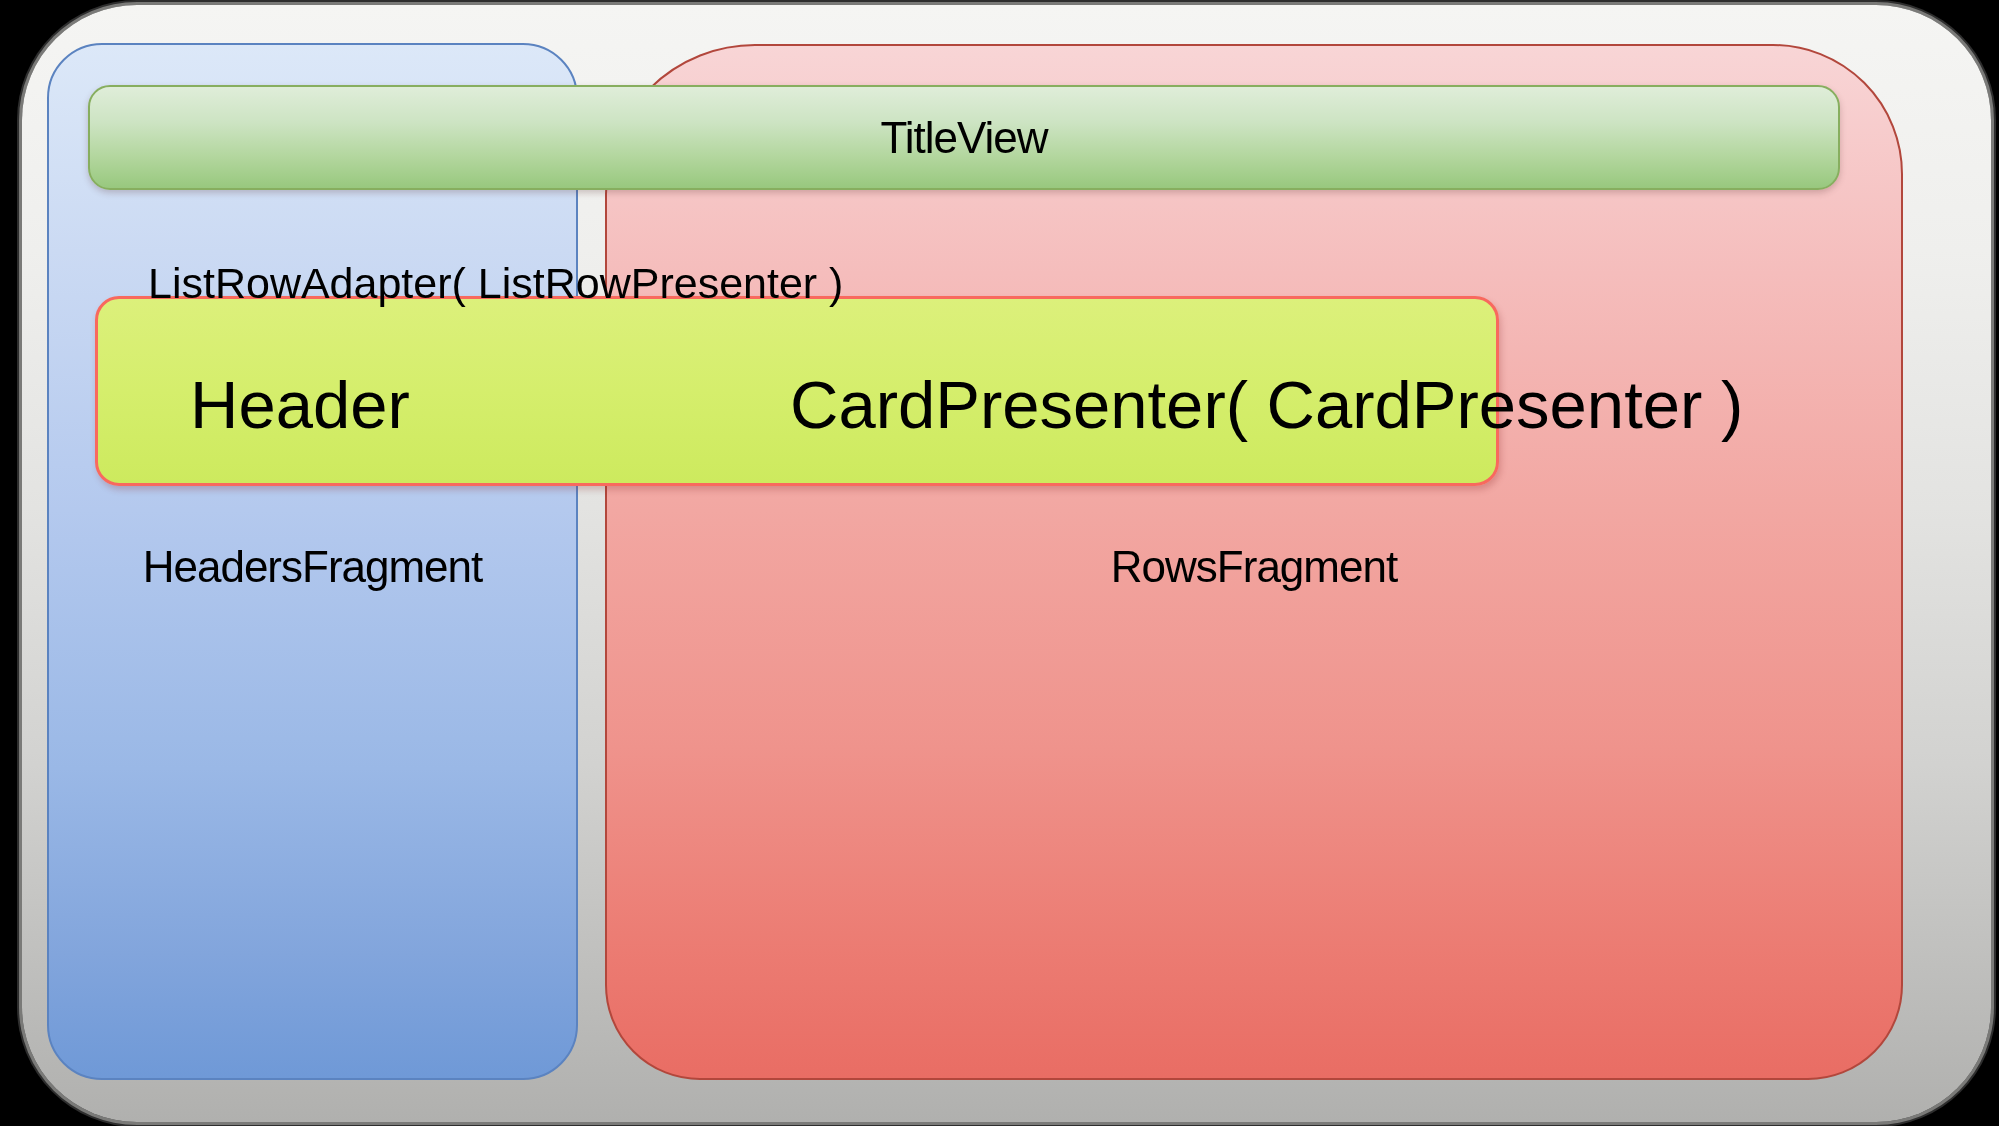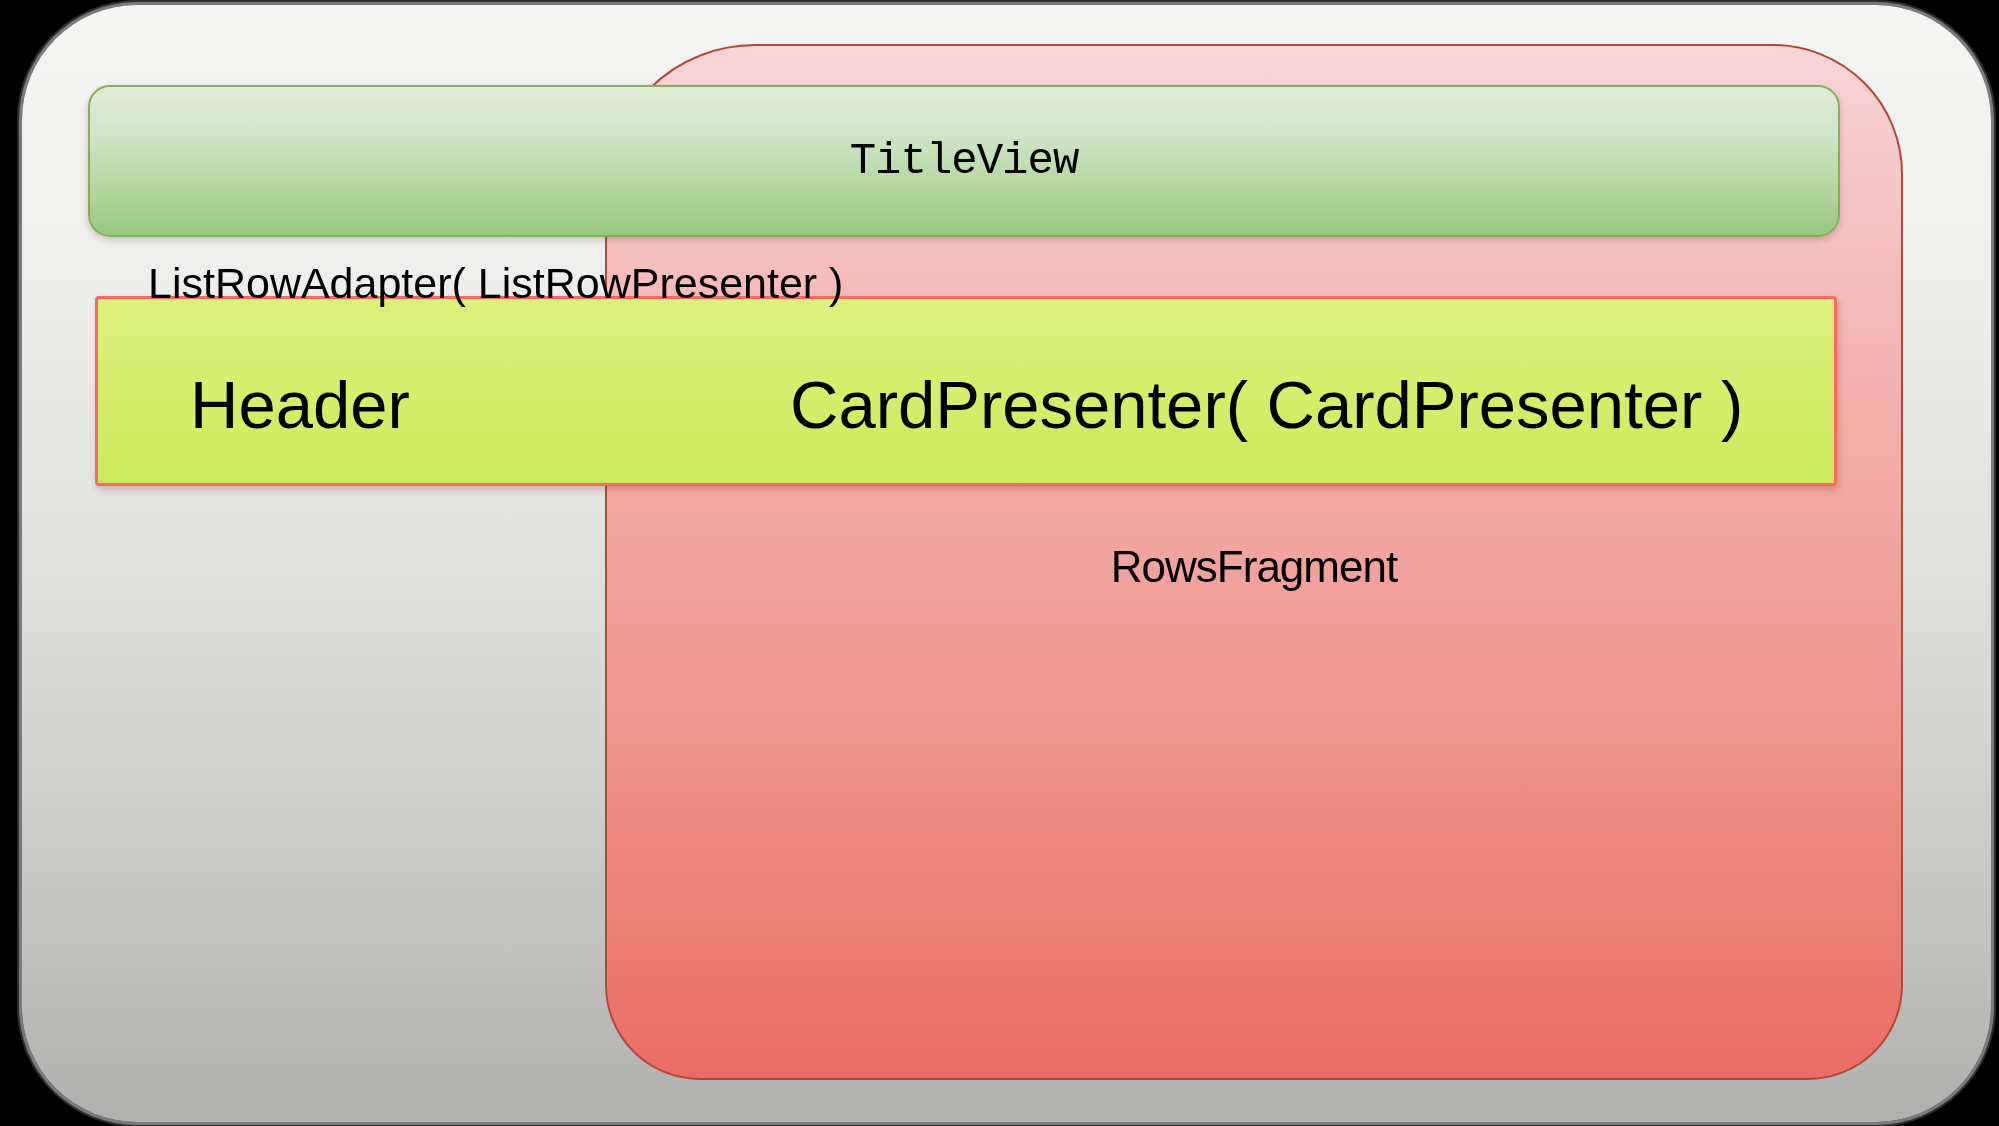--- a/index.html
+++ b/index.html
@@ -35,37 +35,37 @@
     width: 1298px; height: 1036px;
     box-sizing: border-box;
     border: 2px solid var(--red-border, #b2473c);
     border-radius: 150px 130px 95px 95px;
     background: linear-gradient(180deg,
       var(--red-top, #f8d5d6) 0%, #f5bdbc 22%, #f2a7a2 45%,
       #ef938c 68%, #ec7d74 86%, var(--red-bottom, #e96d64) 100%);
   }
   .green {
     position: absolute; left: 66px; top: 80px;
-    width: 1752px; height: 152px;
+    width: 1752px; height: 105px;
     box-sizing: border-box;
     border: 2px solid var(--green-border, #87ae5f);
     border-radius: 22px;
     background: linear-gradient(180deg,
       var(--green-top, #dfedd9) 0%, #cde4c3 35%, #b2d69d 70%,
       var(--green-bottom, #98c87e) 100%);
     box-shadow: 0 3px 6px rgba(90, 50, 50, 0.25);
     display: flex; align-items: center; justify-content: center;
-    font-size: 44px; letter-spacing: -1px; font-family: Liberation Mono, monospace;
+    font-size: 44px; letter-spacing: -1px;
   }
   .yellow {
     position: absolute; left: 73px; top: 291px;
-    width: 1742px; height: 190px;
+    width: 1404px; height: 190px;
     box-sizing: border-box;
     border: 3px solid var(--yellow-border, #f8695e);
-    border-radius: 4px;
+    border-radius: 24px;
     background: linear-gradient(180deg, #dcf07b 0%, var(--yellow-fill, #d5ee6c) 50%, #cdea5e 100%);
     box-shadow: 2px 4px 6px rgba(140, 40, 40, 0.25);
   }
   .big-text { font-size: 67px; line-height: 1; white-space: nowrap; }
   .overlay-label {
     position: absolute; left: 126px; top: 257px;
     font-size: 43px; line-height: 1; white-space: nowrap;
     z-index: 5;
   }
   .header-label   { position: absolute; left: 92px;  top: 72px; }
@@ -79,20 +79,23 @@
   .frag-label.headers { top: 500px; }
   .frag-label.rows    { top: 499px; }
   .z2 { z-index: 2; } .z3 { z-index: 3; }
 </style>
 </head>
 <body>
 
 <div class="stage">
   <div class="outer">
 
+    <div class="blue">
+      <div class="frag-label headers">HeadersFragment</div>
+    </div>
 
     <div class="red">
       <div class="frag-label rows">RowsFragment</div>
     </div>
 
     <div class="green z2">
       <span>TitleView</span>
     </div>
 
     <div class="yellow z3">

